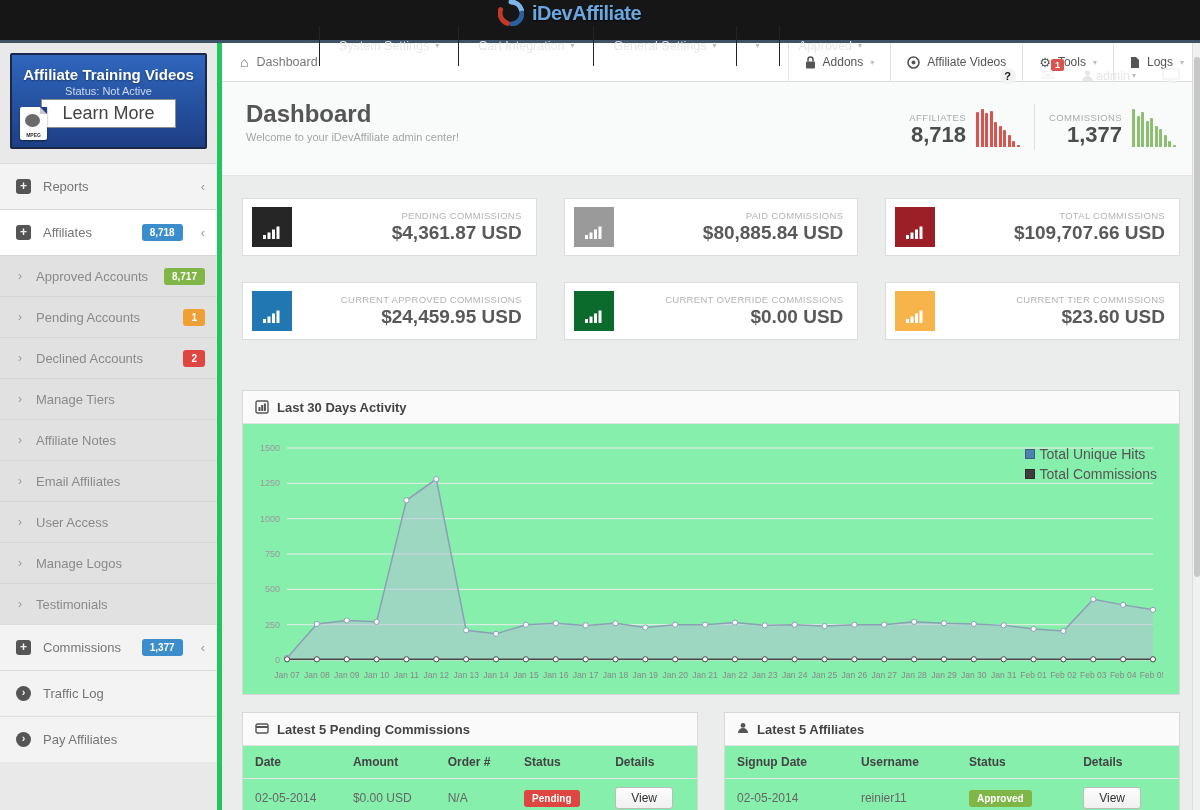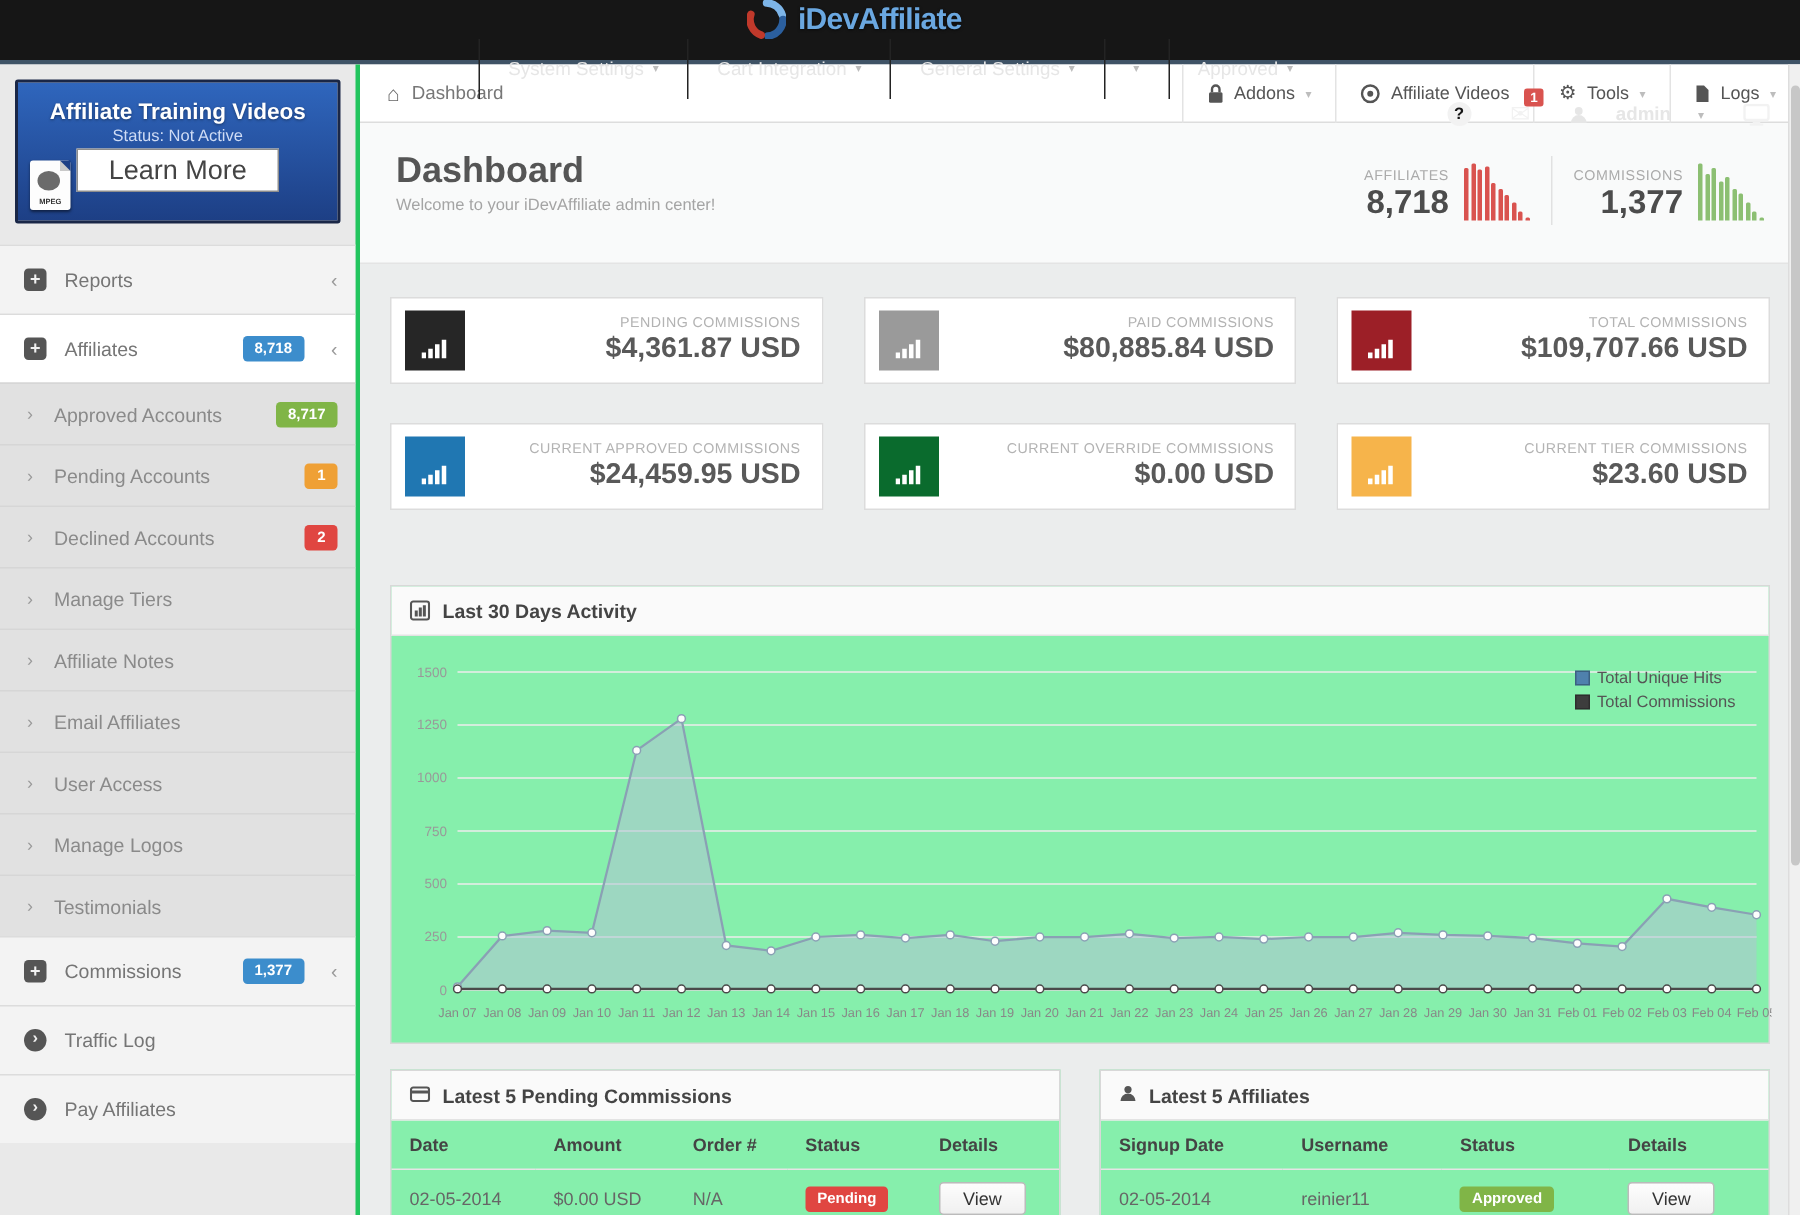--- a/index.html
+++ b/index.html
@@ -15,28 +15,28 @@
   .nav-item { padding:0 19px; line-height:40px; color:#e6e6e6; font-size:12.5px; cursor:pointer;
     border-left:1px solid #232323; display:flex; align-items:center; gap:6px; }
   .caret { font-size:8px; color:#bdbdbd; }
   .nav-right { margin-left:auto; display:flex; align-items:center; gap:26px; padding-right:20px; }
   .nav-icon { position:relative; display:flex; align-items:center; color:#f2f2f2; cursor:pointer; }
   .help-circle { width:16px; height:16px; border-radius:50%; background:#f2f2f2; color:#161616;
     font-size:11px; font-weight:bold; text-align:center; line-height:16px; }
   .mail-glyph { font-size:16px; color:#f2f2f2; }
   .mail-badge { position:absolute; top:-7px; right:-9px; background:#d9534f; color:#fff;
     font-size:9px; font-weight:bold; padding:1px 4px; border-radius:2px; }
-  .user-wrap { display:flex; align-items:center; gap:18px; color:#e6e6e6; font-size:12.5px; cursor:pointer;font-weight:bold; }
+  .user-wrap { display:flex; align-items:center; gap:2px; color:#e6e6e6; font-size:12.5px; cursor:pointer; }
   .subnav-line { height:3px; background:#3f5366; }
 
   
   .layout { display:flex; height:767px; }
 
   
-  .sidebar { width:240px; background:#e9e9e9; border-right:3px solid #22c55e; flex:none; overflow:hidden; }
+  .sidebar { width:222px; background:#e9e9e9; border-right:5px solid #22c55e; flex:none; overflow:hidden; }
   .banner { margin:10px 10px 14px 10px; height:96px; border:2px solid #1a2747; border-radius:2px;
     background:linear-gradient(#2f66bd,#1d3f85); position:relative; text-align:center; padding-top:11px; cursor:pointer; }
   .banner-title { color:#fff; font-size:15px; font-weight:bold; text-shadow:0 1px 2px rgba(0,0,0,.4); }
   .banner-status { color:#cfdcf5; font-size:11px; margin-top:2px; }
   .banner-btn { display:inline-block; margin-top:2px; background:#fff; border:1px solid #8d8d8d;
     color:#444; font-size:18px; padding:3px 20px; cursor:pointer; }
   .mpeg-icon { position:absolute; left:8px; bottom:7px; width:27px; height:33px; background:#fdfdfd;
     border-radius:2px; box-shadow:0 1px 2px rgba(0,0,0,.5); }
   .mpeg-fold { position:absolute; right:0; top:0; width:0; height:0; border-left:7px solid #c9c9c9;
     border-top:7px solid #1d3f85; }
@@ -90,21 +90,21 @@
   .card-texts { flex:1; text-align:right; }
   .card-label { font-size:9.5px; color:#b3b3b3; letter-spacing:.3px; }
   .card-value { font-size:19px; font-weight:bold; color:#595959; margin-top:1px; }
 
   
   .panel { background:#86efac; border:1px solid #d8d8d8; }
   .panel-header { height:33px; background:#fafafa; border-bottom:1px solid #e3e3e3; display:flex;
     align-items:center; gap:8px; padding:0 12px; font-size:13px; font-weight:bold; color:#444; }
   .chart-panel { margin-top:50px; }
   .chart-body { position:relative; padding:10px 8px 4px 8px; }
-  .legend { position:absolute; right:22px; top:22px; font-size:11px; color:#555; }
+  .legend { position:absolute; right:22px; top:22px; font-size:14px; color:#555; }
   .legend-row { display:flex; align-items:center; gap:5px; margin-bottom:4px; }
   .legend-swatch { width:10px; height:10px; border:1px solid rgba(0,0,0,.25); }
 
   
   .tables-row { display:grid; grid-template-columns:1fr 1fr; gap:26px; margin-top:17px; }
   .dtable { width:100%; border-collapse:collapse; }
   .dtable th { text-align:left; font-size:12px; color:#444; padding:9px 12px; border-bottom:1px solid #e5e5e5; }
   .dtable td { font-size:12px; color:#666; padding:8px 12px; border-bottom:1px solid #eee; }
   .status-badge { display:inline-block; color:#fff; font-size:10px; font-weight:bold; padding:3px 8px; border-radius:3px; }
   .view-btn { background:linear-gradient(#fdfdfd,#f0f0f0); border:1px solid #bbb; border-radius:3px;

